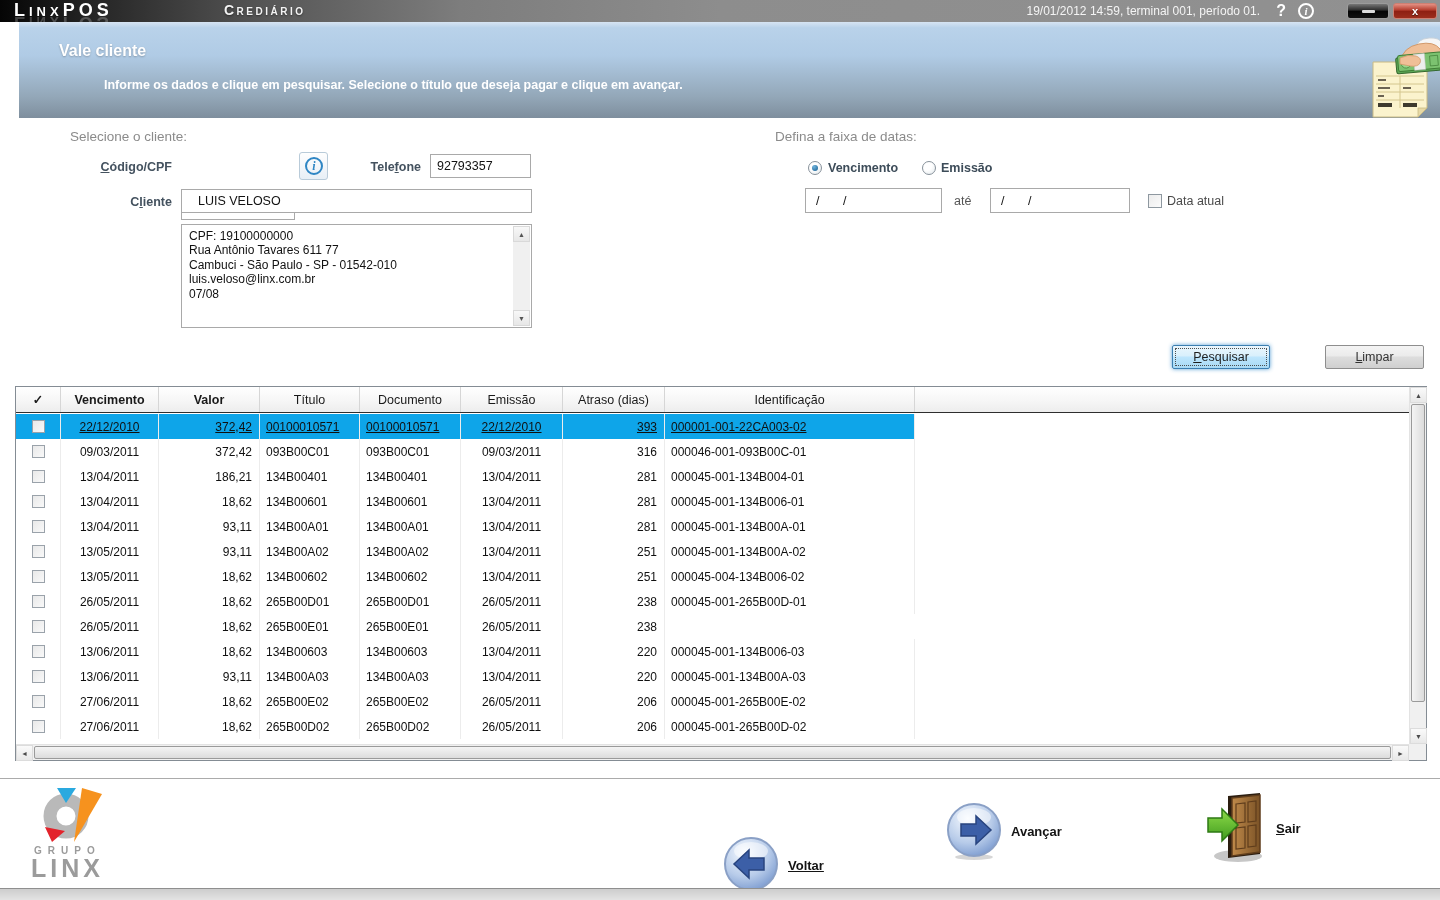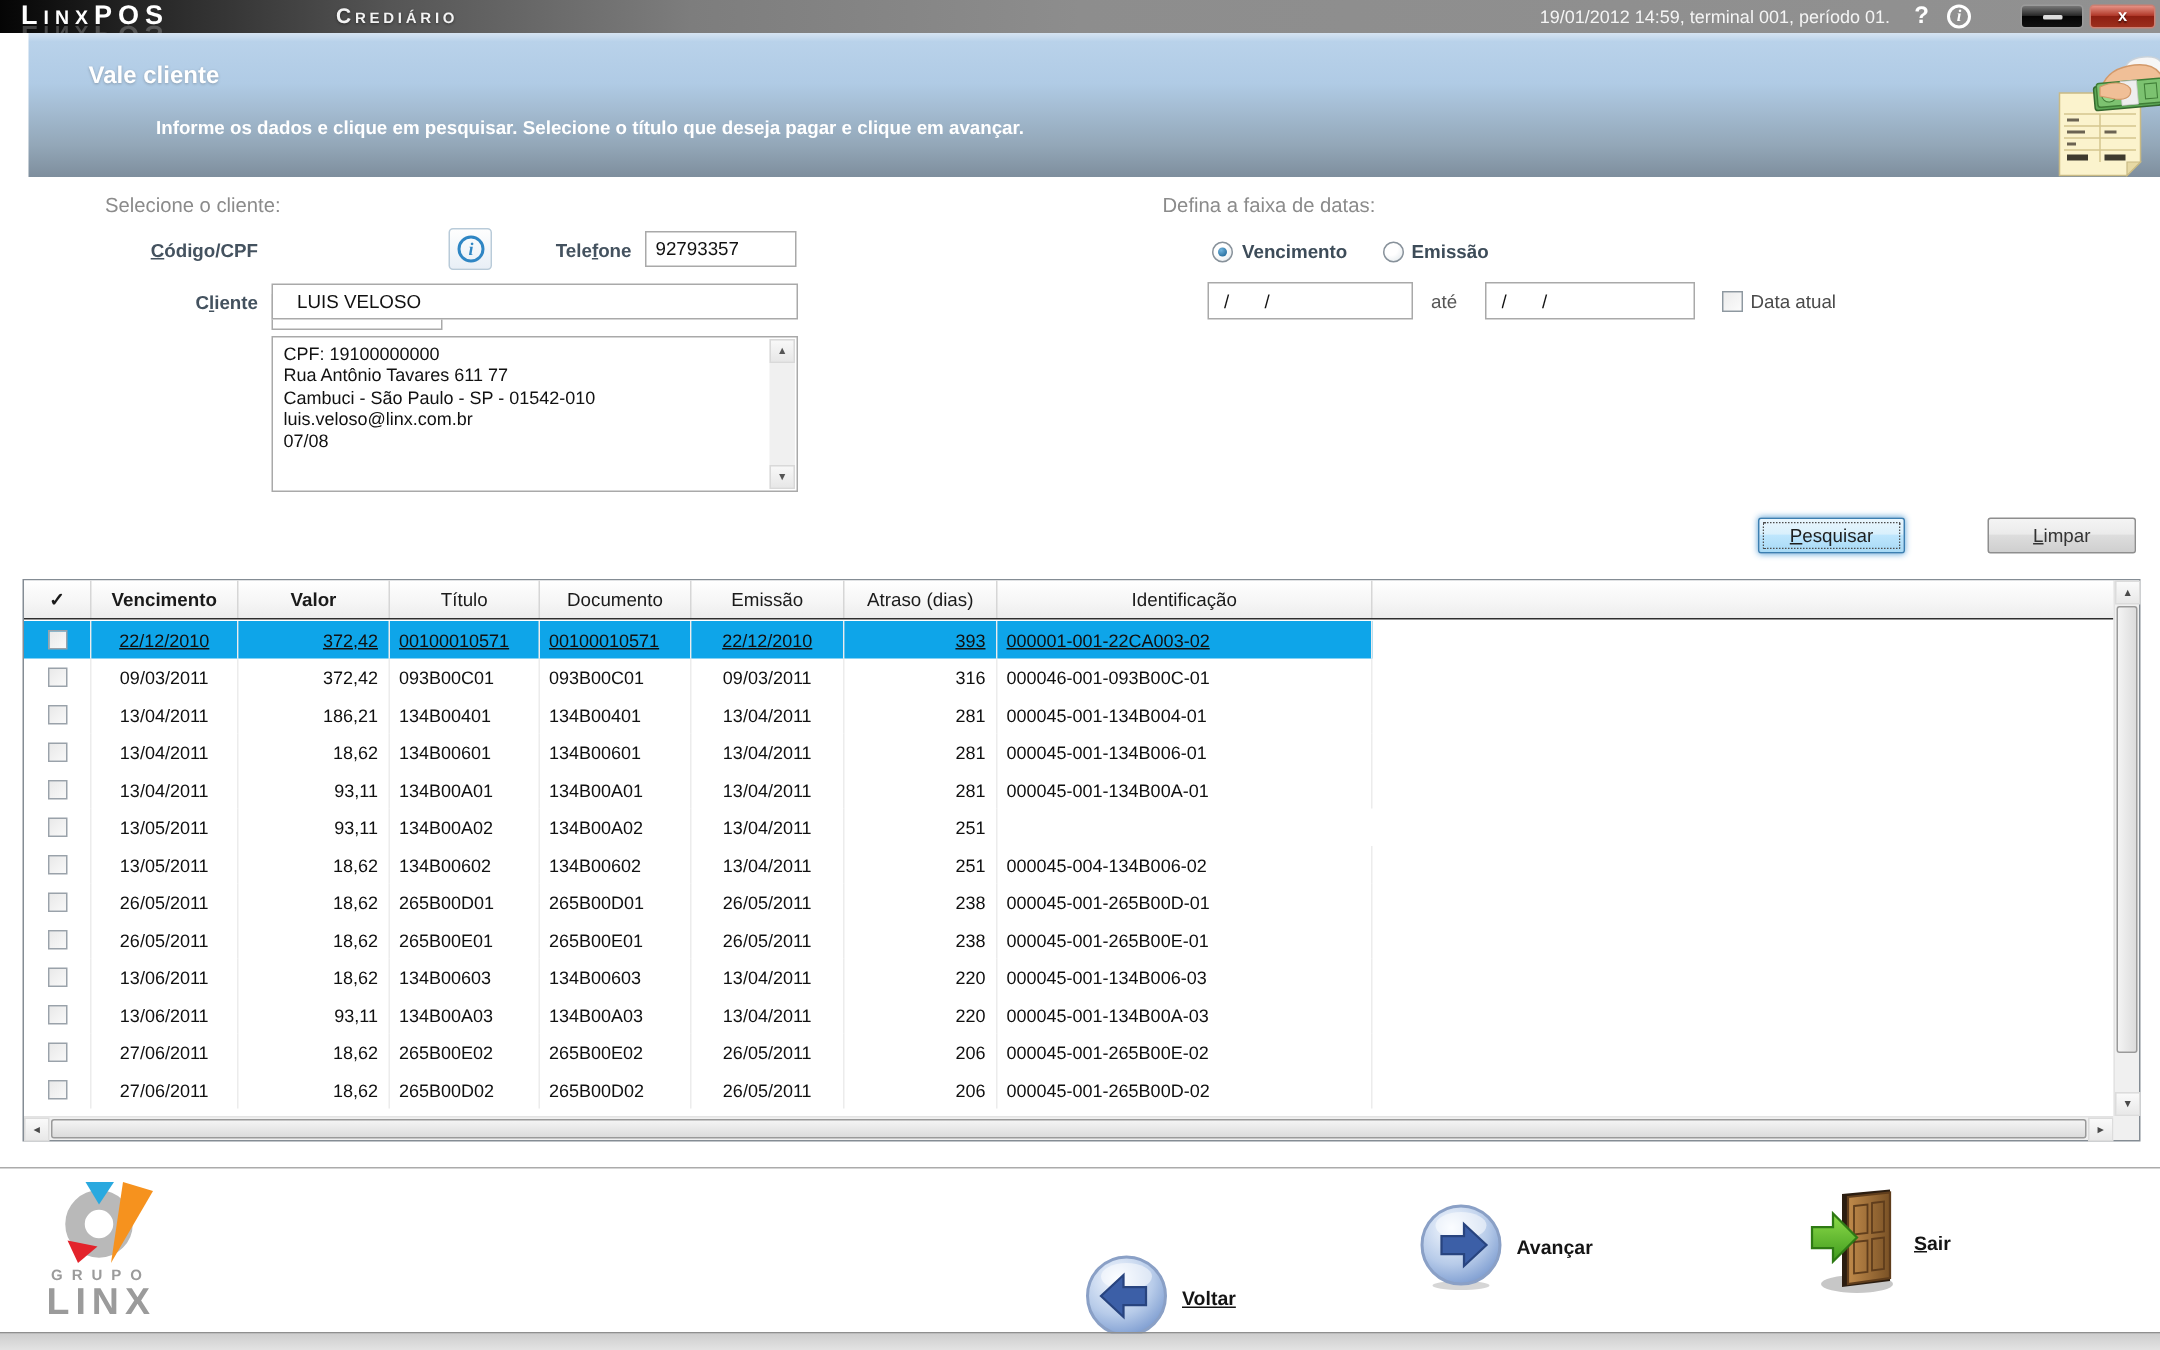--- a/index.html
+++ b/index.html
@@ -346,20 +346,21 @@
       <div class="t-row">
     <div class="t-cell c-check">
           <div class="row-check"></div>
         </div>
     <div class="t-cell c-venc">13/05/2011</div>
     <div class="t-cell c-valor">93,11</div>
     <div class="t-cell c-tit">134B00A02</div>
     <div class="t-cell c-doc">134B00A02</div>
     <div class="t-cell c-emi">13/04/2011</div>
     <div class="t-cell c-atr">251</div>
+    <div class="t-cell c-id">000045-001-134B00A-02</div>
     <div class="t-cell c-fill"></div>
   </div>
       <div class="t-row">
     <div class="t-cell c-check">
           <div class="row-check"></div>
         </div>
     <div class="t-cell c-venc">13/05/2011</div>
     <div class="t-cell c-valor">18,62</div>
     <div class="t-cell c-tit">134B00602</div>
     <div class="t-cell c-doc">134B00602</div>
@@ -384,21 +385,20 @@
       <div class="t-row">
     <div class="t-cell c-check">
           <div class="row-check"></div>
         </div>
     <div class="t-cell c-venc">26/05/2011</div>
     <div class="t-cell c-valor">18,62</div>
     <div class="t-cell c-tit">265B00E01</div>
     <div class="t-cell c-doc">265B00E01</div>
     <div class="t-cell c-emi">26/05/2011</div>
     <div class="t-cell c-atr">238</div>
-    <div class="t-cell c-id">000045-001-265B00E-01</div>
     <div class="t-cell c-fill"></div>
   </div>
       <div class="t-row">
     <div class="t-cell c-check">
           <div class="row-check"></div>
         </div>
     <div class="t-cell c-venc">13/06/2011</div>
     <div class="t-cell c-valor">18,62</div>
     <div class="t-cell c-tit">134B00603</div>
     <div class="t-cell c-doc">134B00603</div>

